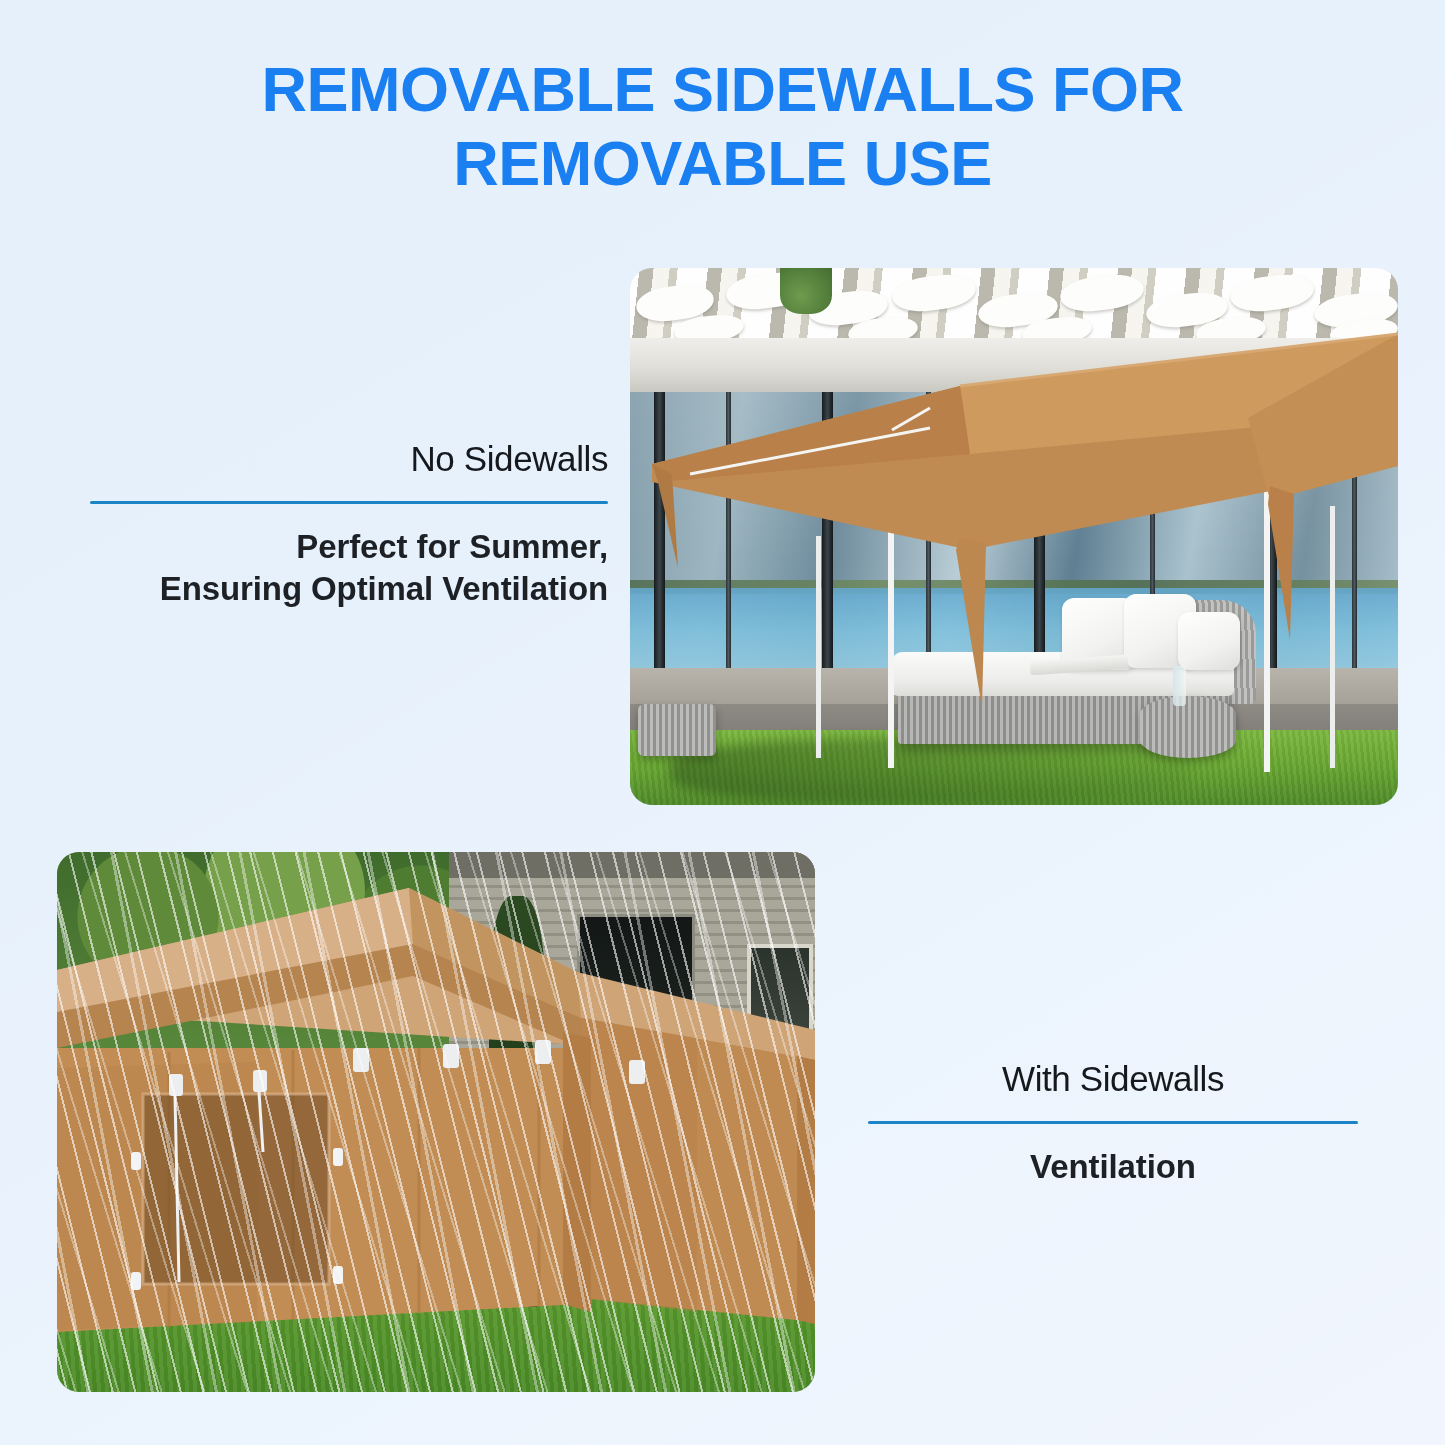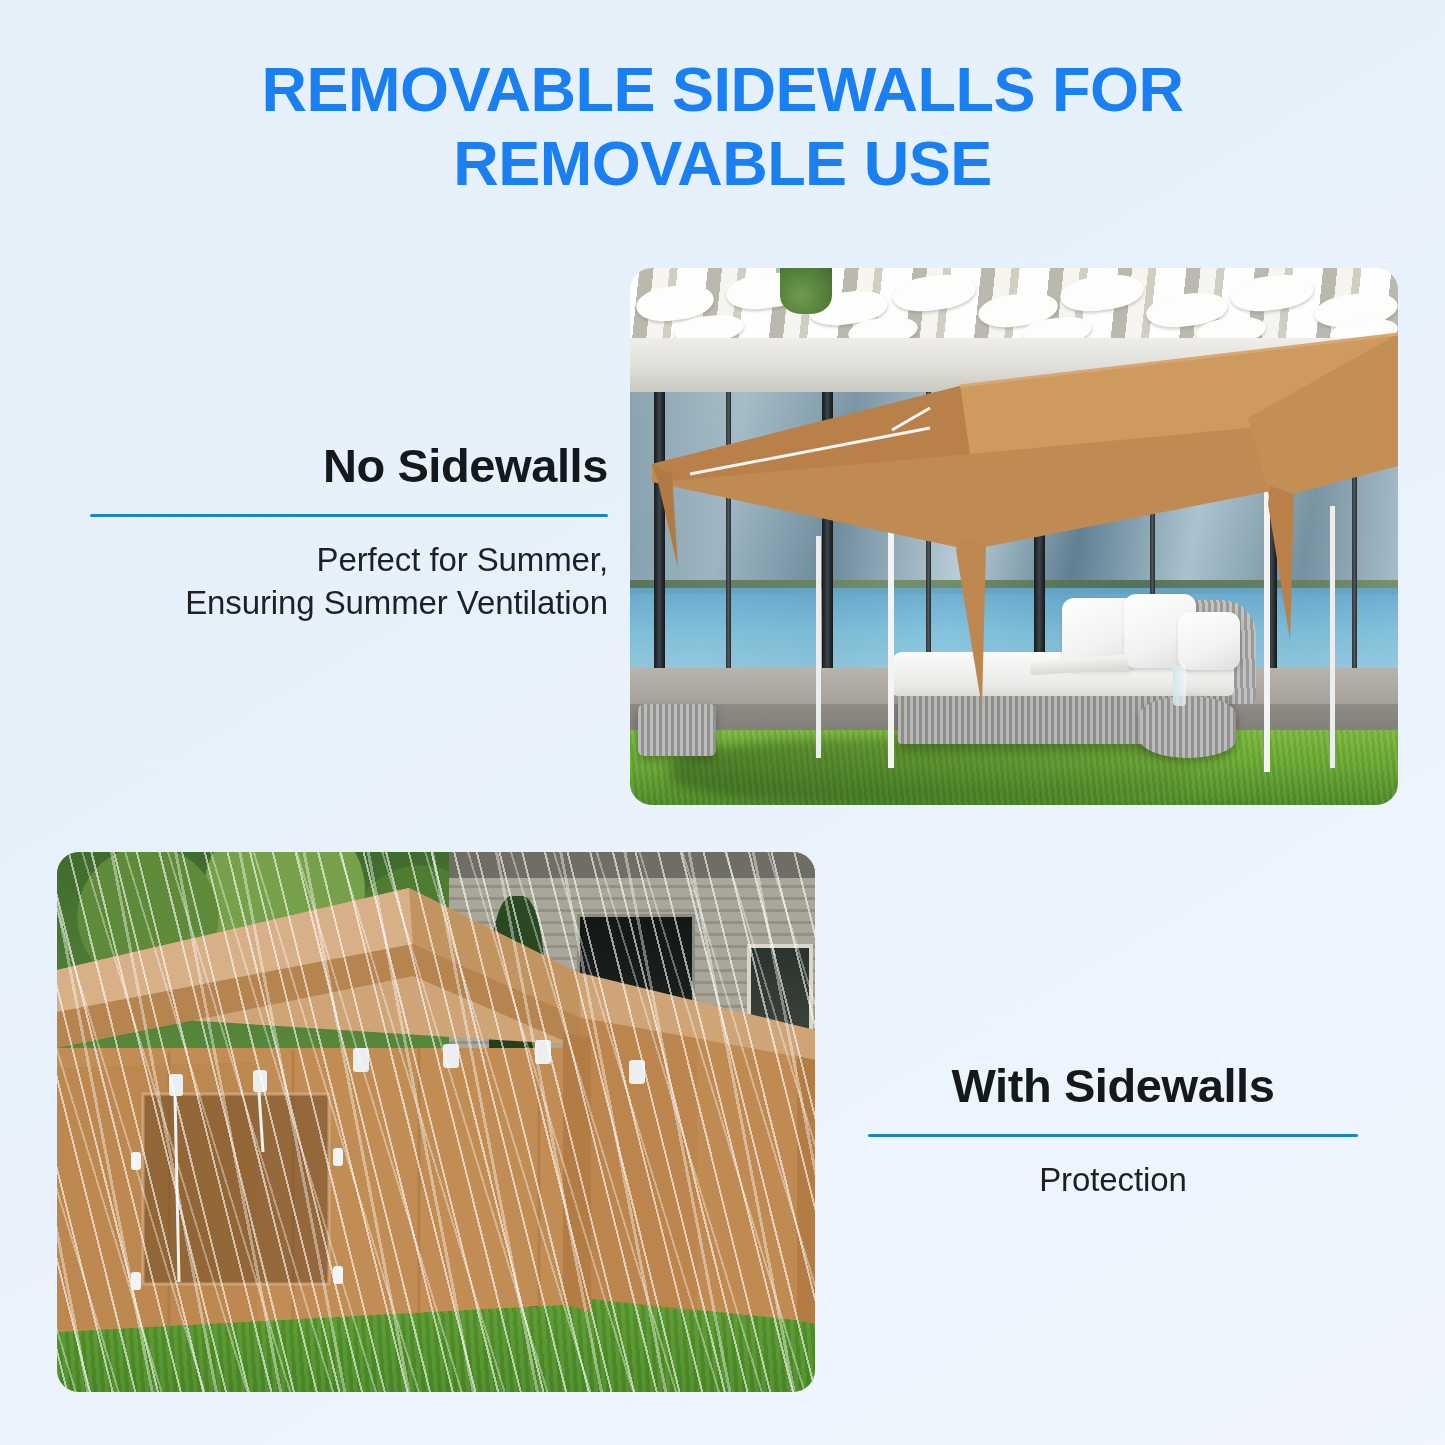--- a/index.html
+++ b/index.html
@@ -25,36 +25,36 @@
     color:#1a7ff0;
     font-family:"Liberation Sans", sans-serif;
     white-space:nowrap;
   }
 
   
   .txtblock { position:absolute; }
   .txtblock.right-al { text-align:right; }
   .txtblock.left-al  { text-align:left; }
   .blk-head {
-    font-size:47px;
-    font-weight:700;
+    font-size:35px;
+    font-weight:400;
     color:#15181c;
     letter-spacing:-0.4px;
     line-height:1.1;
   }
   .blk-rule {
     height:3px;
     background:#1a84c7;
     margin-top:22px;
     margin-bottom:22px;
     border-radius:2px;
   }
   .blk-sub {
     font-size:33px;
-    font-weight:400;
+    font-weight:700;
     color:#1d2125;
     line-height:1.30;
     letter-spacing:-0.1px;
   }
 
   #noside-block  { left:90px;  top:440px; width:518px; }
   #withside-block{ left:868px; top:1060px; width:490px;text-align:center; }
 
   
   .photo {
@@ -449,23 +449,23 @@
 
   <div class="layer rain"></div>
   <div class="layer rain2"></div>
 </div>
 
 <div class="txtblock right-al" id="noside-block">
   <div class="blk-head">No Sidewalls</div>
   <div class="blk-rule"></div>
   <div class="blk-sub">
     <div>Perfect for Summer,</div>
-    <div>Ensuring Summer Ventilation</div>
+    <div>Ensuring Optimal Ventilation</div>
   </div>
 </div>
 
 <div class="txtblock left-al" id="withside-block">
   <div class="blk-head">With Sidewalls</div>
   <div class="blk-rule"></div>
   <div class="blk-sub">
-    <div>Protection</div>
+    <div>Ventilation</div>
   </div>
 </div>
 
 </body></html>

